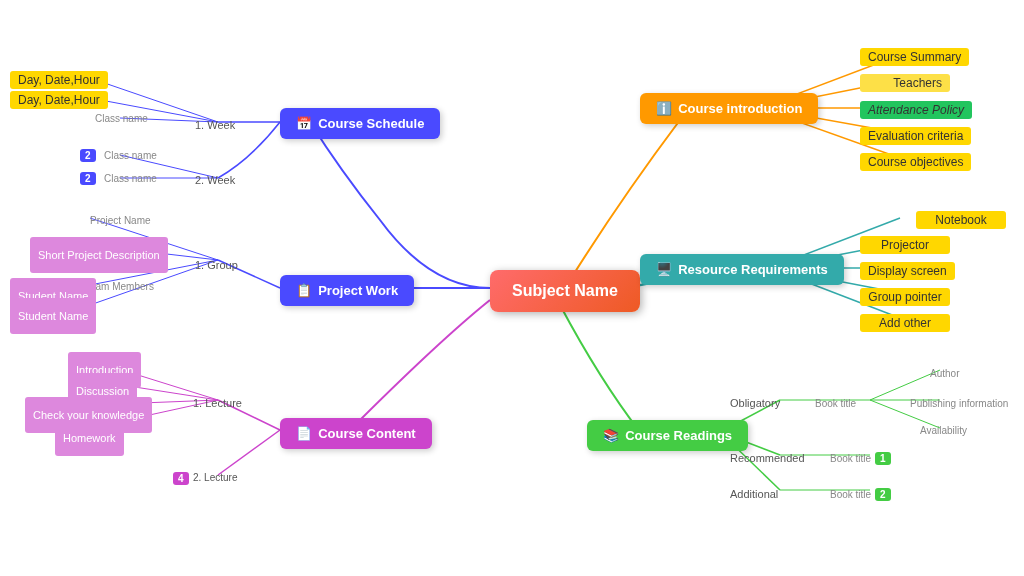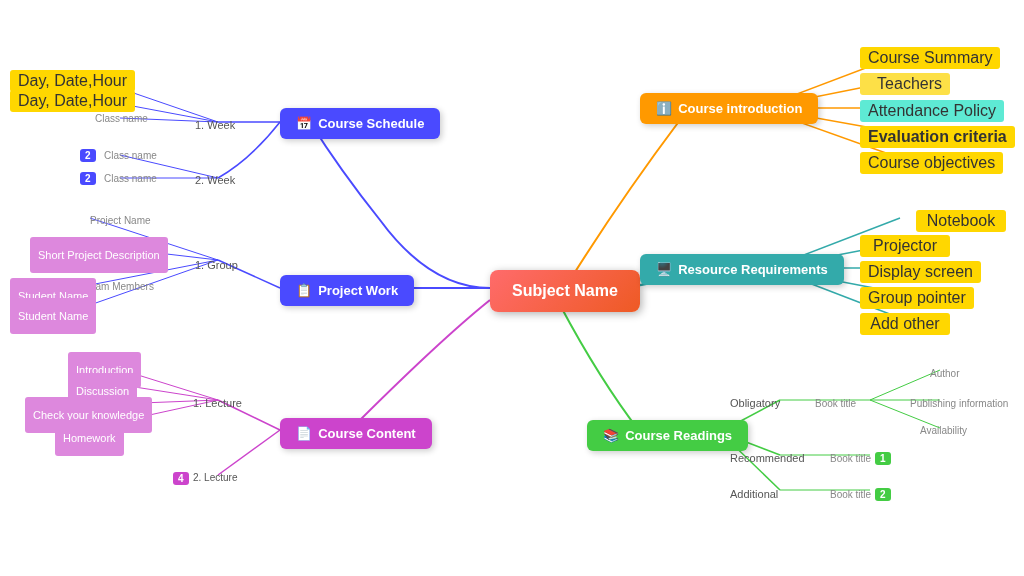--- a/index.html
+++ b/index.html
@@ -46,21 +46,21 @@
     }
     .blue-node { background: #4a4aff; }
     .purple-node { background: #cc44cc; }
     .orange-node { background: #ff9900; }
     .teal-node { background: #33aaaa; }
     .green-node { background: #44cc44; }
     .leaf-box {
       background: #ffd700;
       border-radius: 3px;
       padding: 2px 8px;
-      font-size: 16px;
+      font-size: 12px;
       color: #333;
       display: inline-block;
     }
     .leaf-box-purple {
       background: #dd88dd;
       border-radius: 3px;
       padding: 12px 8px;
       font-size: 11px;
       color: white;
       display: inline-block;
@@ -249,24 +249,24 @@
   <span>Course introduction</span>
 </div>
 
 <div class="node" style="left:860px;top:47px;">
   <span class="leaf-box" style="background:#ffd700;min-width:90px;display:inline-block;text-align:center;">Course Summary</span>
 </div>
 <div class="node" style="left:860px;top:73px;">
   <span class="leaf-box" style="background:#fde047;min-width:90px;display:inline-block;text-align:right;">Teachers</span>
 </div>
 <div class="node" style="left:860px;top:100px;">
-  <span class="leaf-box" style="background:#5eead4;min-width:90px;display:inline-block;text-align:center;">Attendance Policy</span>
+  <span class="leaf-box" style="background:#22c55e;min-width:90px;display:inline-block;text-align:center;font-style:italic;">Attendance Policy</span>
 </div>
 <div class="node" style="left:860px;top:126px;">
-  <span class="leaf-box" style="background:#ffd700;min-width:90px;display:inline-block;text-align:right;font-weight:bold;">Evaluation criteria</span>
+  <span class="leaf-box" style="background:#ffd700;min-width:90px;display:inline-block;text-align:right;">Evaluation criteria</span>
 </div>
 <div class="node" style="left:860px;top:152px;">
   <span class="leaf-box" style="background:#ffd700;min-width:90px;display:inline-block;text-align:center;">Course objectives</span>
 </div>
 
 <div class="node branch-node teal-node" style="left:640px;top:254px;">
   <span>🖥️</span>
   <span>Resource Requirements</span>
 </div>
 

